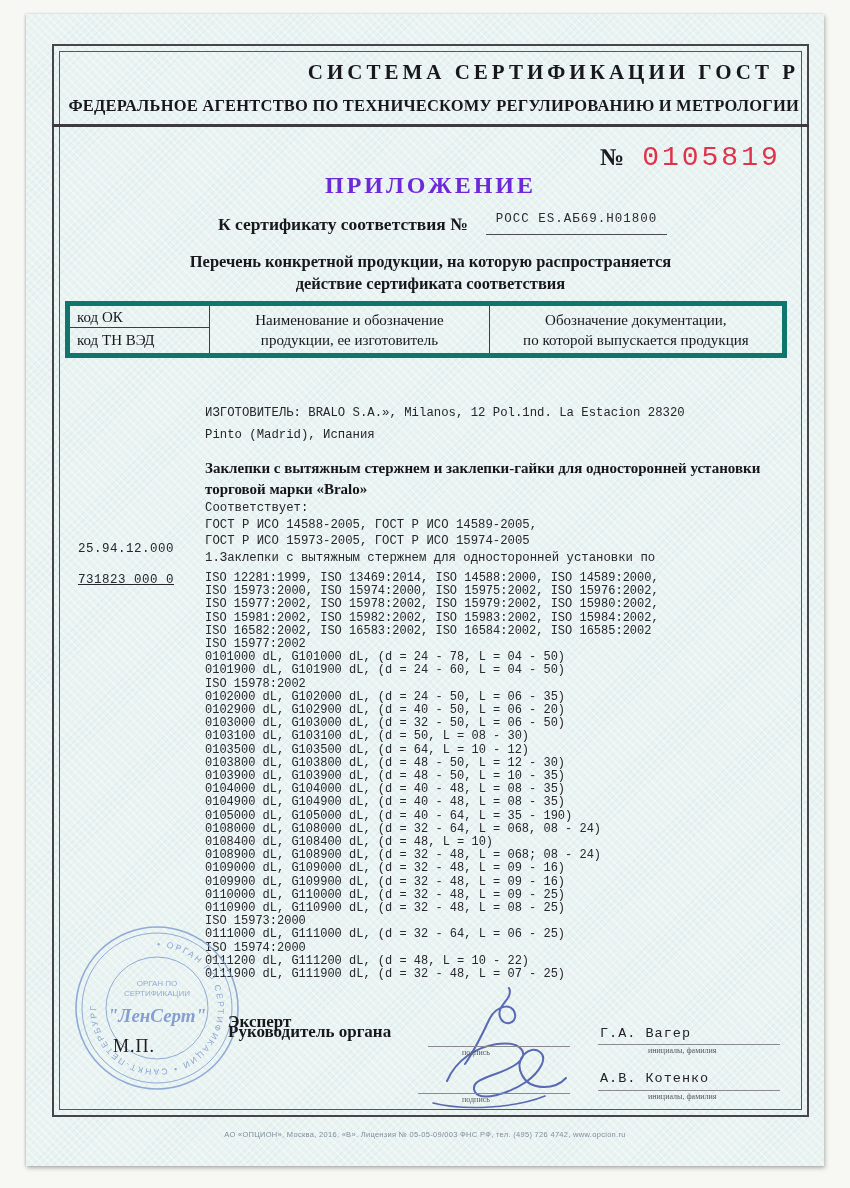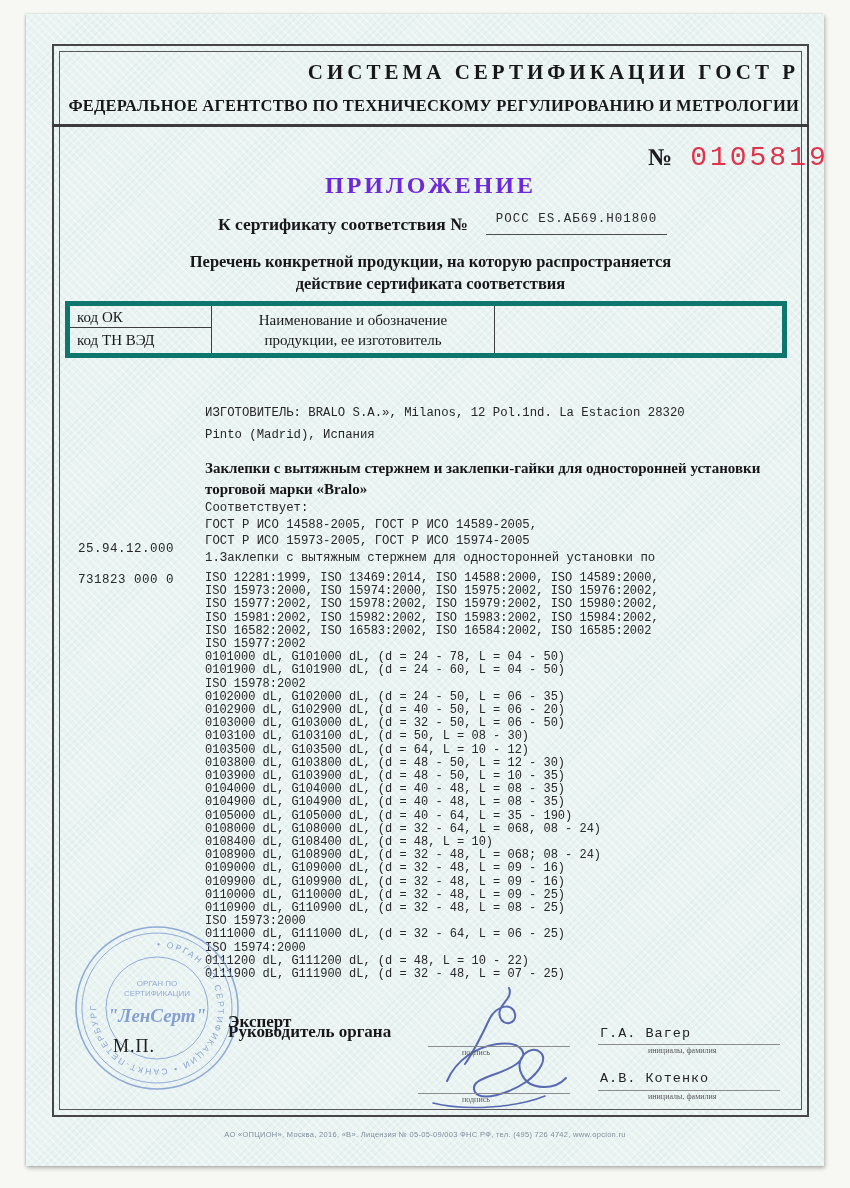--- a/index.html
+++ b/index.html
@@ -17,21 +17,21 @@
 
   .frame-outer { position:absolute; left:52px; top:44px; width:757px; height:1073px; border:2px solid #45454a; }
   .frame-inner { position:absolute; left:59px; top:51px; width:743px; height:1059px; border:1px solid #55555a; }
 
   .hdr1 { position:absolute; left:62px; top:60px; width:737px; text-align:right;
     font-weight:bold; font-size:21px; letter-spacing:4px; color:#17171c; }
   .hdr2 { position:absolute; left:62px; top:96px; width:737px; text-align:right;
     font-weight:bold; font-size:16.5px; letter-spacing:0.2px; color:#17171c; white-space:nowrap; }
   .hdr-rule { position:absolute; left:52px; top:124px; width:757px; height:3px; background:#3c3c40; }
 
-  .numline { position:absolute; left:600px; top:142px; white-space:nowrap;margin-left:48px; }
+  .numline { position:absolute; left:600px; top:142px; white-space:nowrap; }
   .numline .nosign { font-size:24px; font-weight:bold; color:#1c1c22; vertical-align:middle; }
   .numline .nodigits { font-family:"Liberation Mono","DejaVu Sans Mono",monospace;
     font-size:28px; color:#e0324a; letter-spacing:3px; vertical-align:middle; margin-left:14px; }
 
   .doc-title { position:absolute; left:62px; top:172px; width:737px; text-align:center;
     font-weight:bold; font-size:24px; letter-spacing:3px; color:#6d28d9; }
 
   .certline { position:absolute; left:218px; top:214px; white-space:nowrap; }
   .certline .lbl { font-weight:bold; font-size:17.5px; color:#17171c; }
   .certline .val-wrap { display:inline-block; vertical-align:bottom; margin-left:14px;
@@ -52,21 +52,21 @@
   .ptable .c1 .cell:first-child { border-bottom:1px solid #3d3d42; }
   .ptable .c1 .cell:last-child { display:flex; align-items:flex-end; padding-bottom:4px; }
   .ptable .c2 { width:283px; border-right:1px solid #3d3d42; }
   .ptable .c3 { width:296px; }
   .ptable .chead { height:100%; display:flex; flex-direction:column; justify-content:center;
     text-align:center; font-size:15px; color:#17171c; line-height:20px; }
 
   
   .mono { font-family:"Liberation Mono","DejaVu Sans Mono",monospace; color:#26262b; }
   .code-ok { position:absolute; left:78px; top:542px; font-size:12.5px; letter-spacing:0.5px; }
-  .code-tnved { position:absolute; left:78px; top:573px; font-size:12.5px; letter-spacing:0.5px; }
+  .code-tnved { position:absolute; left:78px; top:573px; font-size:12.5px; letter-spacing:0.5px;text-decoration:underline; }
 
   .bodycol { position:absolute; left:205px; top:402px; width:575px; }
   .mfr-line { font-size:12.3px; line-height:22px; white-space:nowrap; }
   .prod-block { margin-top:12px; }
   .prod-line { font-family:"Liberation Serif", serif; font-weight:bold; font-size:15px;
     line-height:21px; color:#141419; white-space:nowrap; }
   .conf-line { font-size:12.3px; line-height:16.5px; white-space:nowrap; }
   .spec-block { margin-top:6px; }
   .spec-line { font-size:12px; line-height:13.2px; white-space:nowrap; }
 
@@ -126,20 +126,26 @@
 
   <div class="ptable">
     <div class="c1">
       <div class="cell">код ОК</div>
       <div class="cell">код ТН ВЭД</div>
     </div>
     <div class="c2">
       <div class="chead">
         <span>Наименование и обозначение</span>
         <span>продукции, ее изготовитель</span>
+      </div>
+    </div>
+    <div class="c3">
+      <div class="chead">
+        <span>Обозначение документации,</span>
+        <span>по которой выпускается продукция</span>
       </div>
     </div>
   </div>
 
   <div class="mono code-ok">25.94.12.000</div>
   <div class="mono code-tnved">731823 000 0</div>
 
   <div class="bodycol">
     <div>
 

